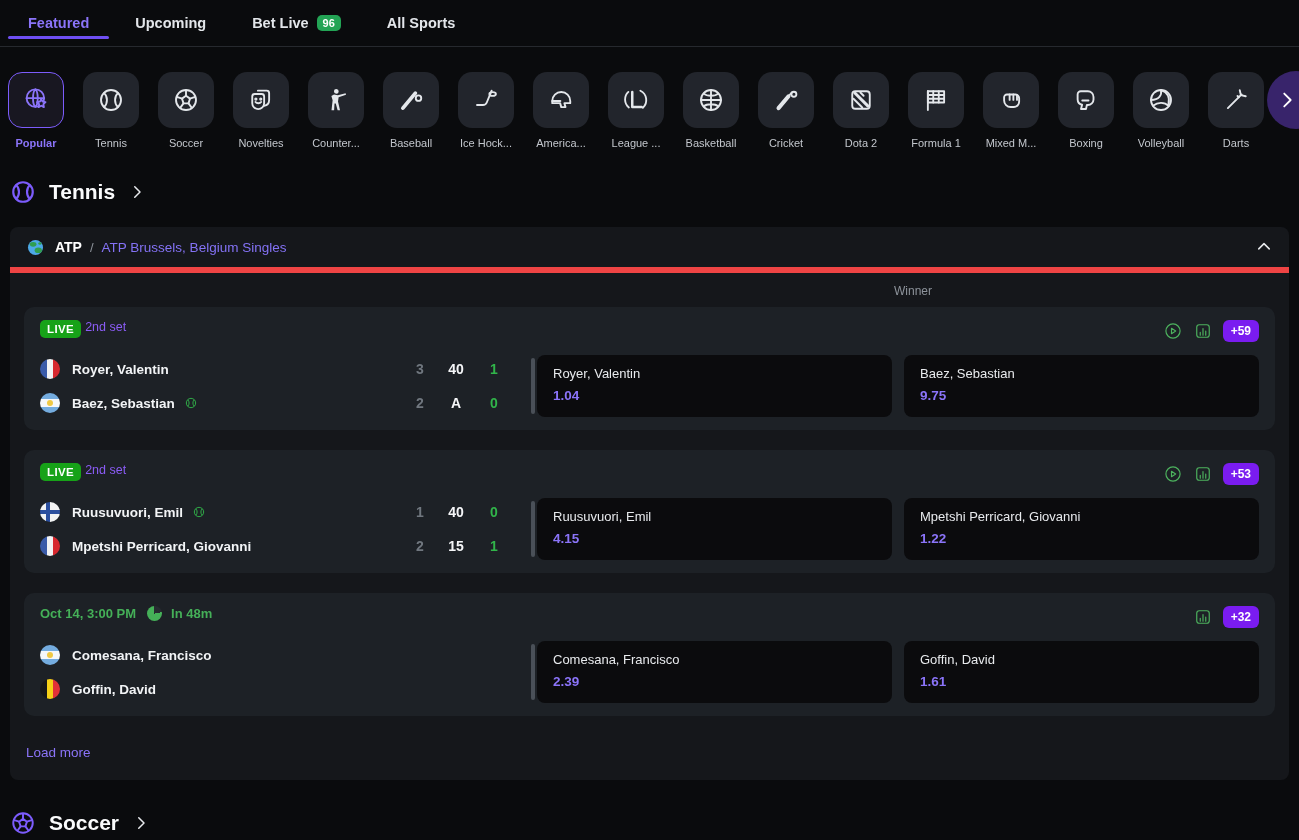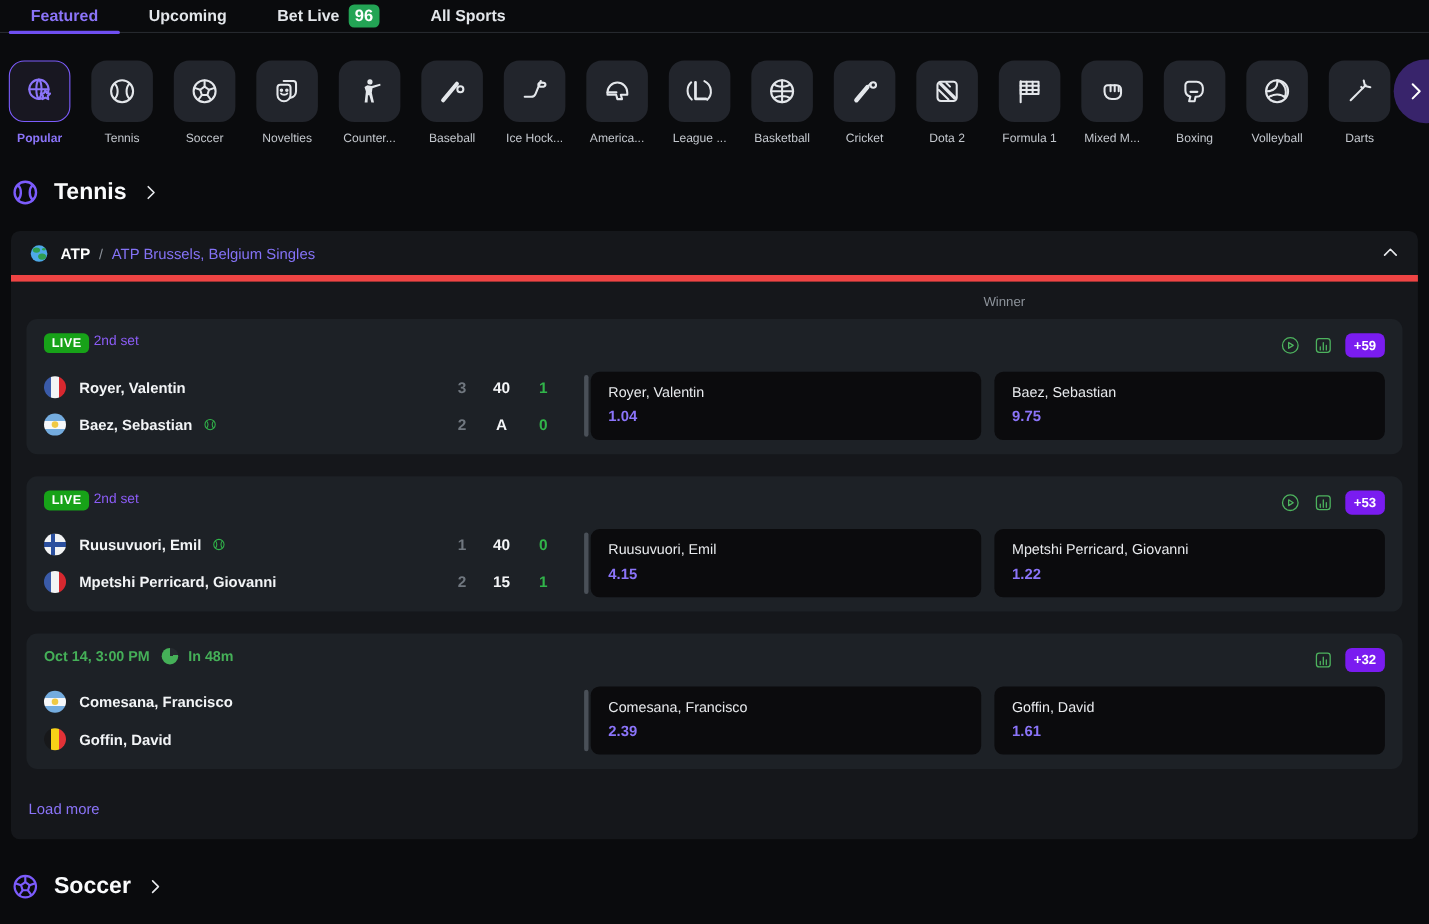--- a/index.html
+++ b/index.html
@@ -6,27 +6,27 @@
   html,body { margin:0; padding:0; }
   body {
     width:1299px; height:840px; overflow:hidden;
     background:#0a0b0d; color:#e8eaed;
     font-family:"Liberation Sans", sans-serif;
     position:relative;
   }
   svg { display:block; }
 
   
-  .tabbar { display:flex; align-items:center; height:30px; border-bottom:1px solid #26292e; padding-left:28px; }
+  .tabbar { display:flex; align-items:center; height:47px; border-bottom:1px solid #26292e; padding-left:28px; }
   .tab { position:relative; height:30px; display:flex; align-items:center; gap:8px;
          font-size:14.5px; font-weight:700; color:#e3e6ea; cursor:pointer; margin-right:46px; }
   .tab.active { color:#8b74f9; }
   .tab.active::after { content:""; position:absolute; left:-20px; right:-20px; bottom:-1px; height:3px;
                        background:#6f4ff2; border-radius:2px; }
-  .count-badge { background:#23a455; color:#fff; font-size:15px; font-weight:700; padding:2px 6px; border-radius:5px; }
+  .count-badge { background:#23a455; color:#fff; font-size:11px; font-weight:700; padding:2px 6px; border-radius:5px; }
 
   
   .sports-row { position:relative; display:flex; padding:25px 0 0 8px; }
   .sport { width:56px; margin-right:19px; display:flex; flex-direction:column; align-items:center; cursor:pointer; flex:none; }
   .tile { width:56px; height:56px; background:#22252c; border-radius:14px;
           display:flex; align-items:center; justify-content:center; }
   .sport.active .tile { border:1.5px solid #7c5cfc; background:#181721; }
   .sport-label { margin-top:9px; font-size:11px; color:#c3c7cd; white-space:nowrap; }
   .sport.active .sport-label { color:#8b74f9; font-weight:700; }
   .tile svg { stroke:#e4e7eb; fill:none; stroke-width:1.5; stroke-linecap:round; stroke-linejoin:round; }

